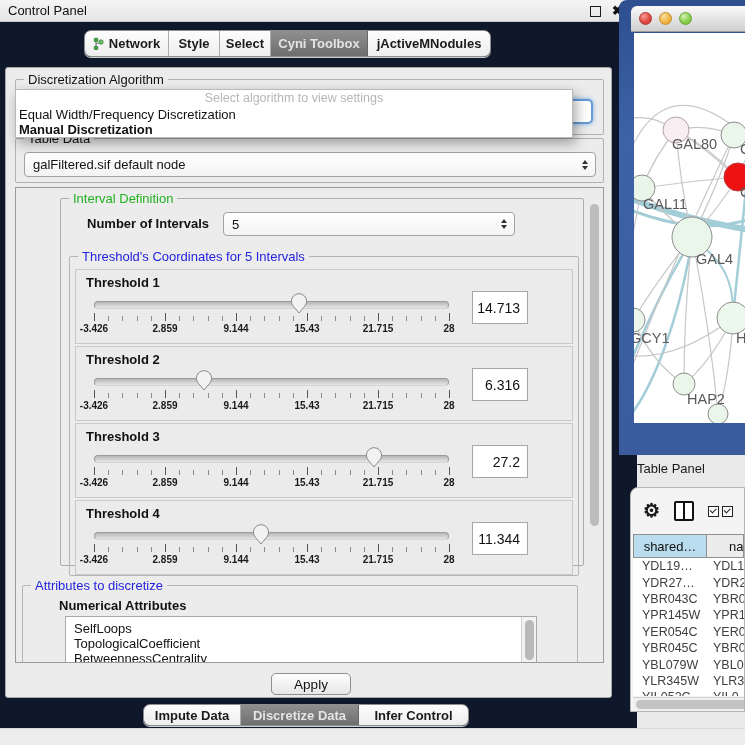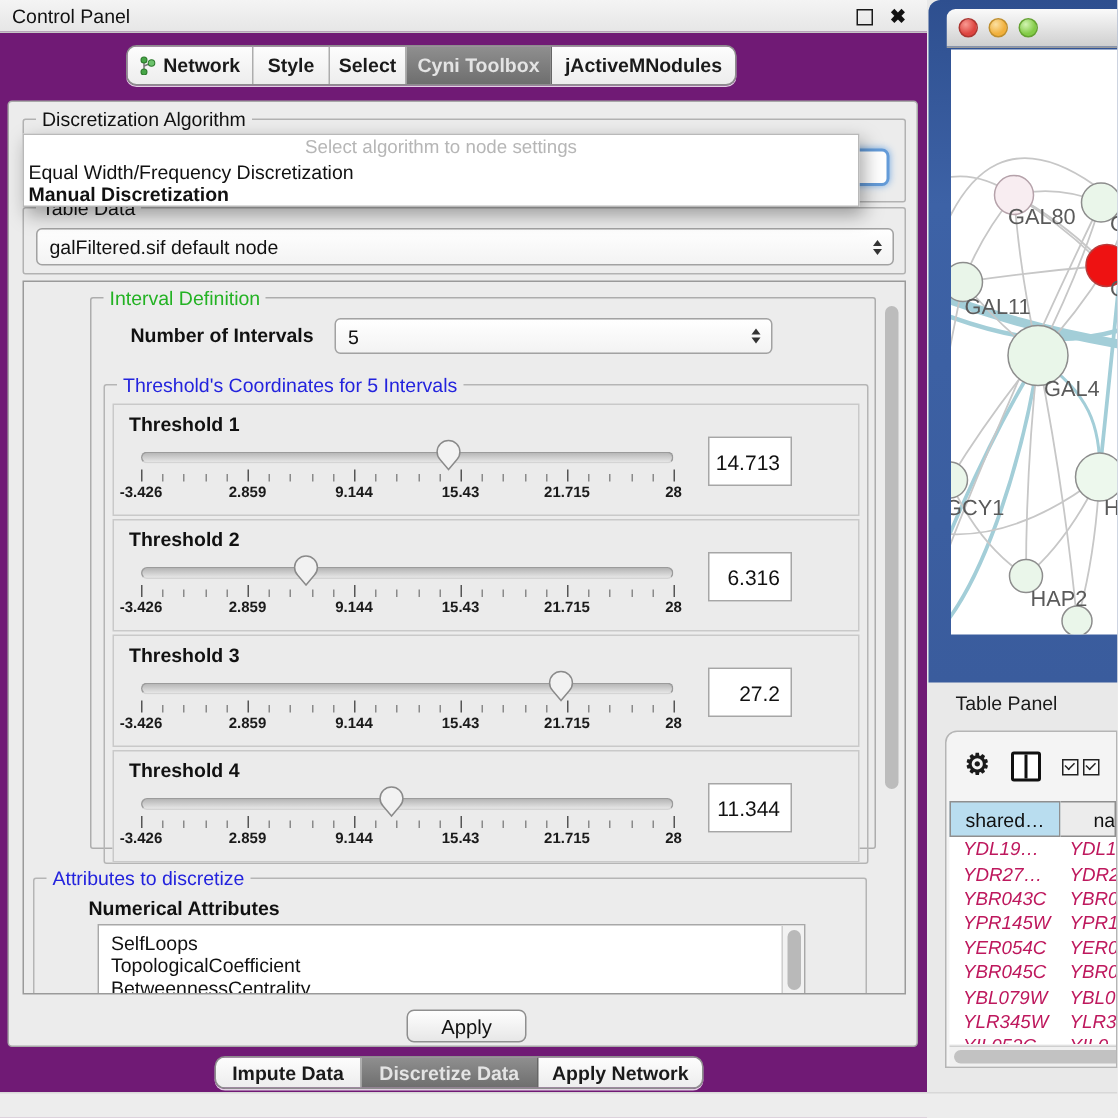--- a/index.html
+++ b/index.html
@@ -3,21 +3,21 @@
 <meta charset="utf-8">
 <style>
   html,body{margin:0;padding:0;}
   body{
     width:745px;height:745px;overflow:hidden;position:relative;
     background:#e9e9e9;
     font-family:"Liberation Sans", sans-serif;
     -webkit-font-smoothing:antialiased;
   }
   
-  .cp-window{position:absolute;left:0;top:0;width:618px;height:745px;background:#701a75;}
+  .cp-window{position:absolute;left:0;top:0;width:618px;height:745px;background:#0f172a;padding-left:19px;}
   .cp-titlebar{position:absolute;left:0;top:0;width:100%;height:21px;background:linear-gradient(#f4f4f4,#e6e6e6);border-bottom:1px solid #c6c6c6;}
   .cp-title{position:absolute;left:8px;top:3px;font-size:13px;color:#111;}
   .float-btn{position:absolute;right:36px;top:6px;width:9px;height:9px;border:1.5px solid #1a1a1a;background:transparent;}
   .close-btn{position:absolute;right:14px;top:2px;font-size:13px;font-weight:bold;color:#111;line-height:17px;}
   
   .seg{position:absolute;display:flex;border:1px solid #8d8d8d;border-radius:7px;overflow:hidden;background:linear-gradient(#fdfdfd,#ededed);box-shadow:0 1px 0 rgba(255,255,255,.8);}
   .seg>div{display:flex;align-items:center;justify-content:center;font-size:13px;font-weight:bold;color:#1a1a1a;border-right:1px solid #adadad;box-sizing:border-box;gap:5px;}
   .seg>div:last-child{border-right:none;}
   .seg>div.sel{background:linear-gradient(#8f8f8f,#6e6e6e);color:#e4e4e4;border-right:1px solid #666;}
   .cp-tabs{left:84px;top:30px;height:25px;}
@@ -92,21 +92,21 @@
   .split-icon{width:16px;height:16px;border:2px solid #111;background:#fff;position:relative;border-radius:2px;}
   .split-icon::after{content:"";position:absolute;left:50%;top:0;bottom:0;width:2px;background:#111;transform:translateX(-50%);}
   .cb-pair{display:flex;gap:3px;}
   .cb{width:9px;height:9px;border:1.5px solid #222;background:#fafafa;position:relative;}
   .cb::after{content:"";position:absolute;left:1px;top:1px;width:5px;height:2.5px;border-left:1.5px solid #222;border-bottom:1.5px solid #222;transform:rotate(-45deg);}
   .tp-header{position:absolute;left:2px;top:46px;right:0;height:24px;display:flex;}
   .tp-h1{width:74px;background:#b9ddef;border:1px solid #8f8f8f;box-sizing:border-box;display:flex;align-items:center;justify-content:center;font-size:13px;color:#111;}
   .tp-h2{flex:1;background:#ececec;border:1px solid #8f8f8f;border-left:none;box-sizing:border-box;display:flex;align-items:center;padding-left:22px;font-size:13px;color:#111;overflow:hidden;}
   .tp-rows{position:absolute;left:2px;top:70px;right:0;height:138px;background:#fff;overflow:hidden;}
   .tp-row{display:flex;height:16.4px;align-items:center;}
-  .tp-cell{font-size:12.5px;color:#be185d;white-space:nowrap;overflow:hidden;font-style:italic;}
+  .tp-cell{font-size:12.5px;color:#404040;white-space:nowrap;overflow:hidden;}
   .tp-cell.c0{width:74px;padding-left:9px;box-sizing:border-box;}
   .tp-cell.c1{flex:1;padding-left:6px;}
   .hscroll{position:absolute;left:2px;right:0;top:209px;height:13px;background:#f0f0f0;border-top:1px solid #cfcfcf;}
   .hscroll-thumb{position:absolute;left:3px;top:2px;width:120px;height:9px;border-radius:5px;background:#c2c2c2;}
   .bottom-strip{position:absolute;left:0;top:728px;width:745px;height:17px;background:#ededed;border-top:1px solid #d8d8d8;}
 </style>
 </head>
 <body>
 
 <div class="cp-window">
@@ -142,21 +142,21 @@
   </div>
 
   <div class="cp-body">
 
     <div class="fs algo-group">
       <span class="legend">Discretization Algorithm</span>
     </div>
     <div class="focus-combo"></div>
 
     <div class="popup">
-      <div class="prompt">Select algorithm to node settings</div>
+      <div class="prompt">Select algorithm to view settings</div>
       <div class="opt">Equal Width/Frequency Discretization</div>
       <div class="opt bold">Manual Discretization</div>
     </div>
 
     <div class="fs td-group">
       <span class="legend">Table Data</span>
       <div class="combo td-combo">
         <span>galFiltered.sif default node</span>
         <span class="spin">
             <span class="up"></span>
@@ -400,21 +400,21 @@
   </div>
 
   <div class="seg bottom-tabs">
     <div>
         <span>Impute Data</span>
       </div>
     <div class="sel">
         <span>Discretize Data</span>
       </div>
     <div>
-        <span>Apply Network</span>
+        <span>Infer Control</span>
       </div>
   </div>
 </div>
 
 <div class="net-window">
   <div class="net-titlebar">
     <span class="light red"></span>
     <span class="light yellow"></span>
     <span class="light green"></span>
   </div>

